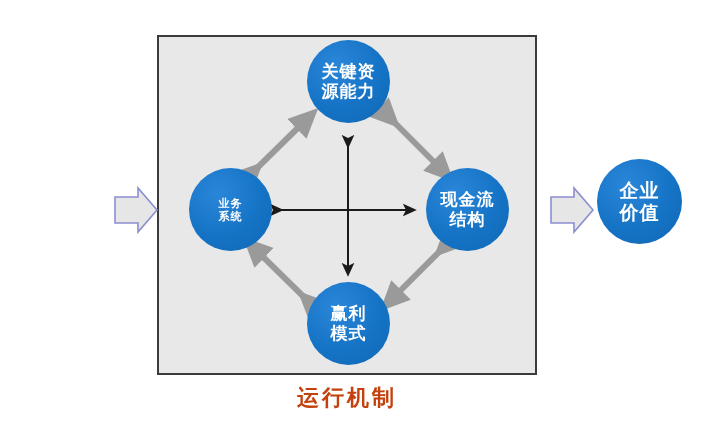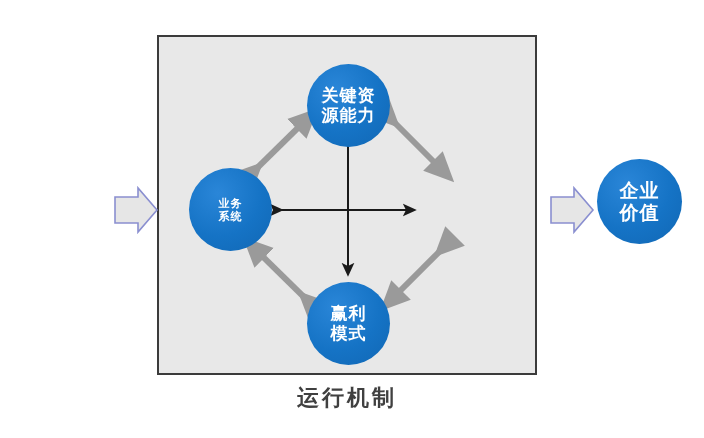--- a/index.html
+++ b/index.html
@@ -56,21 +56,21 @@
     left: 23px; top: 167px;
     width: 85px; height: 85px;
     font-size: 19px;
   }
   .node-value {
     left: 597px; top: 159px;
     width: 85px; height: 85px;
     font-size: 19px;
   }
   .node-resource {
-    left: 307px; top: 64px;
+    left: 307px; top: 40px;
     width: 83px; height: 83px;
     font-size: 17px;
   }
   .node-business {
     left: 189px; top: 168px;
     width: 83px; height: 83px;
     font-size: 11px;
   }
   .node-cashflow {
     left: 426px; top: 168px;
@@ -94,21 +94,21 @@
   .layer-cross { z-index: 4; }
   .layer-block { z-index: 5; }
 
   
   .caption {
     position: absolute;
     left: 157px;
     top: 383px;
     width: 380px;
     text-align: center;
-    color: #404040;
+    color: #c2410c;
     font-size: 22px;
     font-weight: bold;
     letter-spacing: 3px;
     z-index: 7;
   }
 </style>
 </head>
 <body>
 
 <div id="canvas">
@@ -152,20 +152,24 @@
   <div class="node node-resource">
     <span>关键资</span>
     <span>源能力</span>
   </div>
 
   <div class="node node-business">
     <span>业务</span>
     <span>系统</span>
   </div>
 
+  <div class="node node-cashflow">
+    <span>现金流</span>
+    <span>结构</span>
+  </div>
 
   <div class="node node-profit">
     <span>赢利</span>
     <span>模式</span>
   </div>
 
   <div class="node node-value">
     <span>企业</span>
     <span>价值</span>
   </div>

